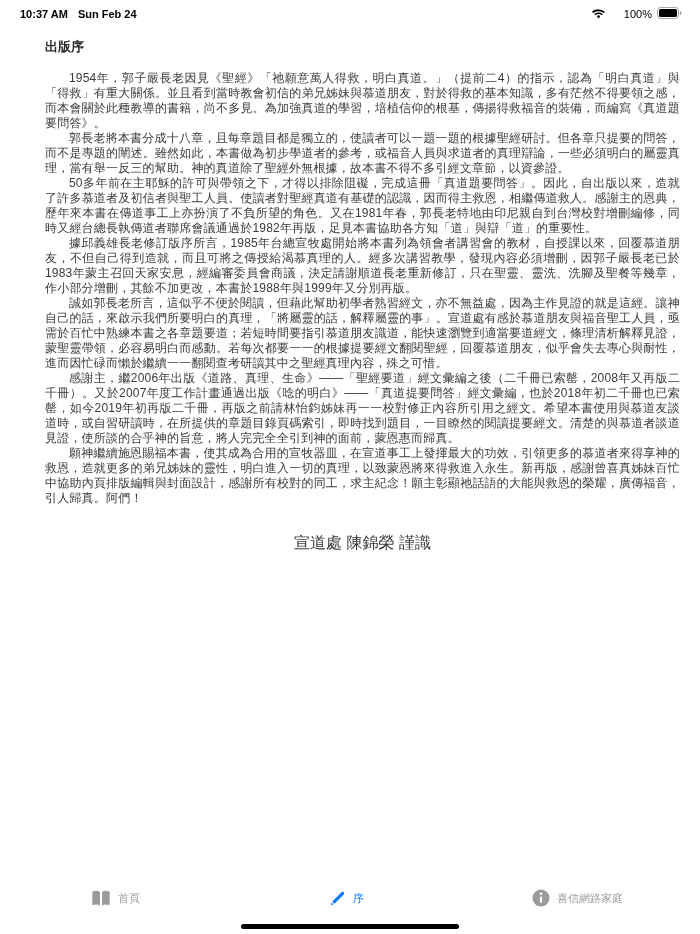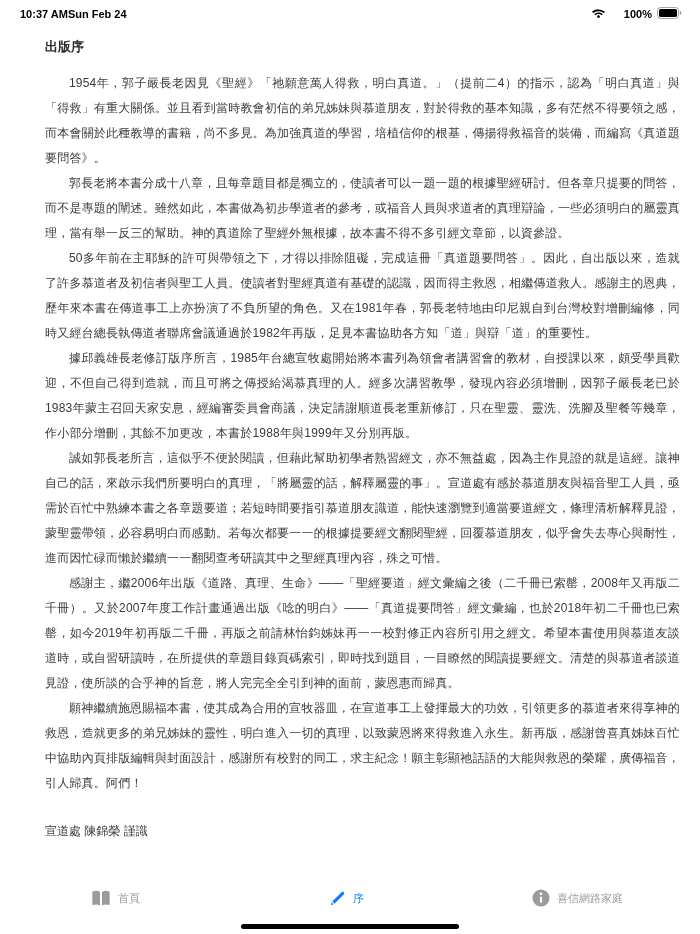--- a/index.html
+++ b/index.html
@@ -11,46 +11,46 @@
     overflow: hidden;
   }
   
   .status-bar {
     position: absolute; top: 0; left: 0; right: 0;
     height: 24px;
     display: flex; align-items: center; justify-content: space-between;
     padding: 4px 18px 0 20px;
     font-size: 11px; font-weight: 600; color: #000;
   }
-  .status-left { display: flex; align-items: flex-end; }
+  .status-left { display: flex; align-items: flex-end; gap: 10px; }
   .status-right { display: flex; align-items: center; gap: 5px; }
-  .status-right .pct { font-weight: 700; margin-left: 13px; }
+  .status-right .pct { font-weight: 400; margin-left: 13px; }
   
   .document {
     position: absolute; top: 24px; left: 0; right: 0;
     padding: 14px 20px 0 20px;
     color: #3a3a3a;
     margin-left: 25px;
   }
   .doc-title {
     font-size: 13px; font-weight: 700; color: #2b2b2b;
     margin-bottom: 15px;
   }
   .doc-paragraphs p {
     font-size: 12px;
-    line-height: 25px;
+    line-height: 15px;
     text-align: justify;
     text-indent: 2em;
     color: #3a3a3a;
     letter-spacing: 0.2px;
   }
   .signature-block {
     margin-top: 27px;
-    text-align: left;
-    font-size: 12px;
+    text-align: center;
+    font-size: 16px;
     color: #3a3a3a;
   }
   .signature-block .sig-line { margin-bottom: 22px; }
   
   .tab-bar {
     position: absolute; left: 0; right: 7px; bottom: 12px;
     height: 48px;
     display: flex; align-items: center;
     background: #ffffff;
   }
@@ -98,21 +98,21 @@
     </span>
   </div>
 </div>
 
 <div class="document">
   <div class="doc-title">出版序</div>
   <div class="doc-paragraphs">
       <p>1954年，郭子嚴長老因見《聖經》「祂願意萬人得救，明白真道。」（提前二4）的指示，認為「明白真道」與「得救」有重大關係。並且看到當時教會初信的弟兄姊妹與慕道朋友，對於得救的基本知識，多有茫然不得要領之感，而本會關於此種教導的書籍，尚不多見。為加強真道的學習，培植信仰的根基，傳揚得救福音的裝備，而編寫《真道題要問答》。</p>
       <p>郭長老將本書分成十八章，且每章題目都是獨立的，使讀者可以一題一題的根據聖經研討。但各章只提要的問答，而不是專題的闡述。雖然如此，本書做為初步學道者的參考，或福音人員與求道者的真理辯論，一些必須明白的屬靈真理，當有舉一反三的幫助。神的真道除了聖經外無根據，故本書不得不多引經文章節，以資參證。</p>
       <p>50多年前在主耶穌的許可與帶領之下，才得以排除阻礙，完成這冊「真道題要問答」。因此，自出版以來，造就了許多慕道者及初信者與聖工人員。使讀者對聖經真道有基礎的認識，因而得主救恩，相繼傳道救人。感謝主的恩典，歷年來本書在傳道事工上亦扮演了不負所望的角色。又在1981年春，郭長老特地由印尼親自到台灣校對增刪編修，同時又經台總長執傳道者聯席會議通過於1982年再版，足見本書協助各方知「道」與辯「道」的重要性。</p>
-      <p>據邱義雄長老修訂版序所言，1985年台總宣牧處開始將本書列為領會者講習會的教材，自授課以來，頗受學員歡迎，不但自己得到造就，而且可將之傳授給渴慕真理的人。經多次講習教學，發現內容必須增刪，因郭子嚴長老已於1983年蒙主召回天家安息，經編審委員會商議，決定請謝順道長老重新修訂，只在聖靈、靈洗、洗腳及聖餐等幾章，作小部分增刪，其餘不加更改，本書於1988年與1999年又分別再版。</p>
+      <p>據邱義雄長老修訂版序所言，1985年台總宣牧處開始將本書列為領會者講習會的教材，自授課以來，回覆慕道朋友，不但自己得到造就，而且可將之傳授給渴慕真理的人。經多次講習教學，發現內容必須增刪，因郭子嚴長老已於1983年蒙主召回天家安息，經編審委員會商議，決定請謝順道長老重新修訂，只在聖靈、靈洗、洗腳及聖餐等幾章，作小部分增刪，其餘不加更改，本書於1988年與1999年又分別再版。</p>
       <p>誠如郭長老所言，這似乎不便於閱讀，但藉此幫助初學者熟習經文，亦不無益處，因為主作見證的就是這經。讓神自己的話，來啟示我們所要明白的真理，「將屬靈的話，解釋屬靈的事」。宣道處有感於慕道朋友與福音聖工人員，亟需於百忙中熟練本書之各章題要道；若短時間要指引慕道朋友識道，能快速瀏覽到適當要道經文，條理清析解釋見證，蒙聖靈帶領，必容易明白而感動。若每次都要一一的根據提要經文翻閱聖經，回覆慕道朋友，似乎會失去專心與耐性，進而因忙碌而懶於繼續一一翻閱查考研讀其中之聖經真理內容，殊之可惜。</p>
       <p>感謝主，繼2006年出版《道路、真理、生命》——「聖經要道」經文彙編之後（二千冊已索罄，2008年又再版二千冊）。又於2007年度工作計畫通過出版《唸的明白》——「真道提要問答」經文彙編，也於2018年初二千冊也已索罄，如今2019年初再版二千冊，再版之前請林怡鈞姊妹再一一校對修正內容所引用之經文。希望本書使用與慕道友談道時，或自習研讀時，在所提供的章題目錄頁碼索引，即時找到題目，一目瞭然的閱讀提要經文。清楚的與慕道者談道見證，使所談的合乎神的旨意，將人完完全全引到神的面前，蒙恩惠而歸真。</p>
       <p>願神繼續施恩賜福本書，使其成為合用的宣牧器皿，在宣道事工上發揮最大的功效，引領更多的慕道者來得享神的救恩，造就更多的弟兄姊妹的靈性，明白進入一切的真理，以致蒙恩將來得救進入永生。新再版，感謝曾喜真姊妹百忙中協助內頁排版編輯與封面設計，感謝所有校對的同工，求主紀念！願主彰顯祂話語的大能與救恩的榮耀，廣傳福音，引人歸真。阿們！</p>
     </div>
   <div class="signature-block">
     <div class="sig-line">宣道處 陳錦榮 謹識</div>
   </div>
 </div>
 
 <div class="tab-bar">

